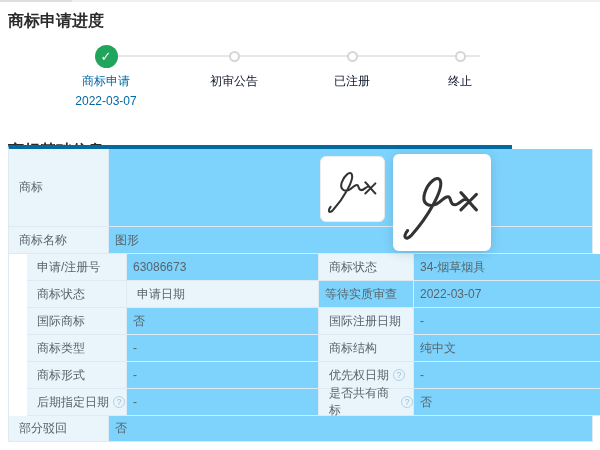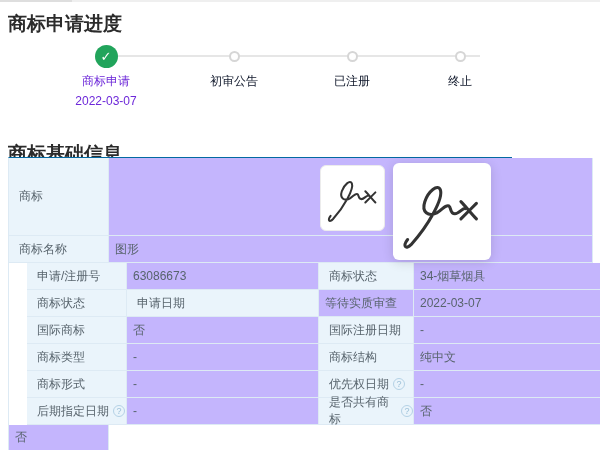--- a/index.html
+++ b/index.html
@@ -3,48 +3,48 @@
 <meta charset="utf-8">
 <style>
   * { margin:0; padding:0; box-sizing:border-box; }
   html,body { width:600px; height:450px; background:#fff; overflow:hidden;
               font-family:"Liberation Sans","DejaVu Sans",sans-serif; }
   .screen { position:relative; width:600px; height:450px; background:#fff; }
 
   .topline { position:absolute; top:0; left:0; width:600px; height:2px; background:#efefef; }
   .topline-dark { position:absolute; top:0; left:0; width:72px; height:2px; background:#dedede; }
 
-  .sec-title { position:absolute; left:8px; font-size:19px; font-weight:bold; color:#2b2b2b; }
+  .sec-title { position:absolute; left:8px; font-size:16px; font-weight:bold; color:#2b2b2b; }
   .sec-title.progress { top:11px; }
   .sec-title.info { top:141px; }
 
   
   .stepper { position:absolute; top:0; left:0; width:600px; height:110px; }
   .track { position:absolute; top:55px; left:106px; width:374px; height:2px; background:#e6e6e6; }
   .step { position:absolute; top:44px; width:130px; margin-left:-65px; text-align:center; }
   .dot-wrap { height:24px; display:flex; align-items:center; justify-content:center; }
   .dot-done { width:23px; height:23px; border-radius:50%; background:#21a45b;
               display:flex; align-items:center; justify-content:center;
               color:#fff; font-size:13px; font-weight:bold; line-height:1; }
   .dot-pending { width:11px; height:11px; border-radius:50%; background:#fff;
                  border:2px solid #d6d6d6; }
   .slabel { margin-top:5px; font-size:12px; color:#0f172a; }
   .sdate  { margin-top:4px; font-size:12px; }
-  .step.done .slabel, .step.done .sdate { color:#6d28d9; }
+  .step.done .slabel, .step.done .sdate { color:#0369a1; }
 
   
-  .table { position:absolute; top:157px; left:8px; width:504px;
-           border-top:1px solid #0369a1; border-left:1px solid #ddeaf4; font-size:12px; }
+  .table { position:absolute; top:145px; left:8px; width:504px;
+           border-top:4px solid #0369a1; border-left:1px solid #ddeaf4; font-size:12px; }
   .trow { display:grid; }
   .trow.cols4 { grid-template-columns:100px 192px 95px 197px;padding-left:18px; }
   .trow.cols2 { grid-template-columns:100px 484px; }
   .cell { border-right:1px solid #ddeaf4; border-bottom:1px solid #ddeaf4;
           display:flex; align-items:center; color:#58646d; }
   .cell.lbl { background:#eaf4fb; padding-left:10px; }
-  .cell.val { background:#c4b5fd; padding-left:6px; }
+  .cell.val { background:#7dd3fc; padding-left:6px; }
   .h78 { height:78px; } .h27 { height:27px; } .h26 { height:26px; }
 
   .help { display:inline-flex; align-items:center; justify-content:center;
           width:12px; height:12px; margin-left:4px; border-radius:50%;
           border:1px solid #b5d2e6; color:#9cc0d8; font-size:9px; line-height:1;
           flex:0 0 auto; }
 
   
   .tm-cell { position:relative; }
   .tm-thumb { position:absolute; left:211px; top:7px; width:65px; height:66px;
@@ -167,20 +167,21 @@
       </div>
       <div class="cell val h27">-</div>
       <div class="cell lbl h27">
         <span>是否共有商标</span>
         <span class="help">?</span>
       </div>
       <div class="cell val h27">否</div>
     </div>
 
     <div class="trow cols2">
+      <div class="cell lbl h26">部分驳回</div>
       <div class="cell val h26">否</div>
     </div>
 
     <div class="tm-preview">
       <svg class="sig" width="86" height="86" viewBox="0 0 100 100" aria-hidden="true">
         <path d="M10 82 C4 90 8 94 14 88 C34 66 52 34 48 24 C45 17 34 26 30 38 C26 50 34 56 44 51 C51 47 54 41 58 43 C61 45 59 52 65 52 C70 52 74 45 77 46"></path>
         <path d="M72 38 C78 44 84 52 90 58"></path>
         <path d="M90 40 C84 46 77 53 72 58"></path>
       </svg>
     </div>

